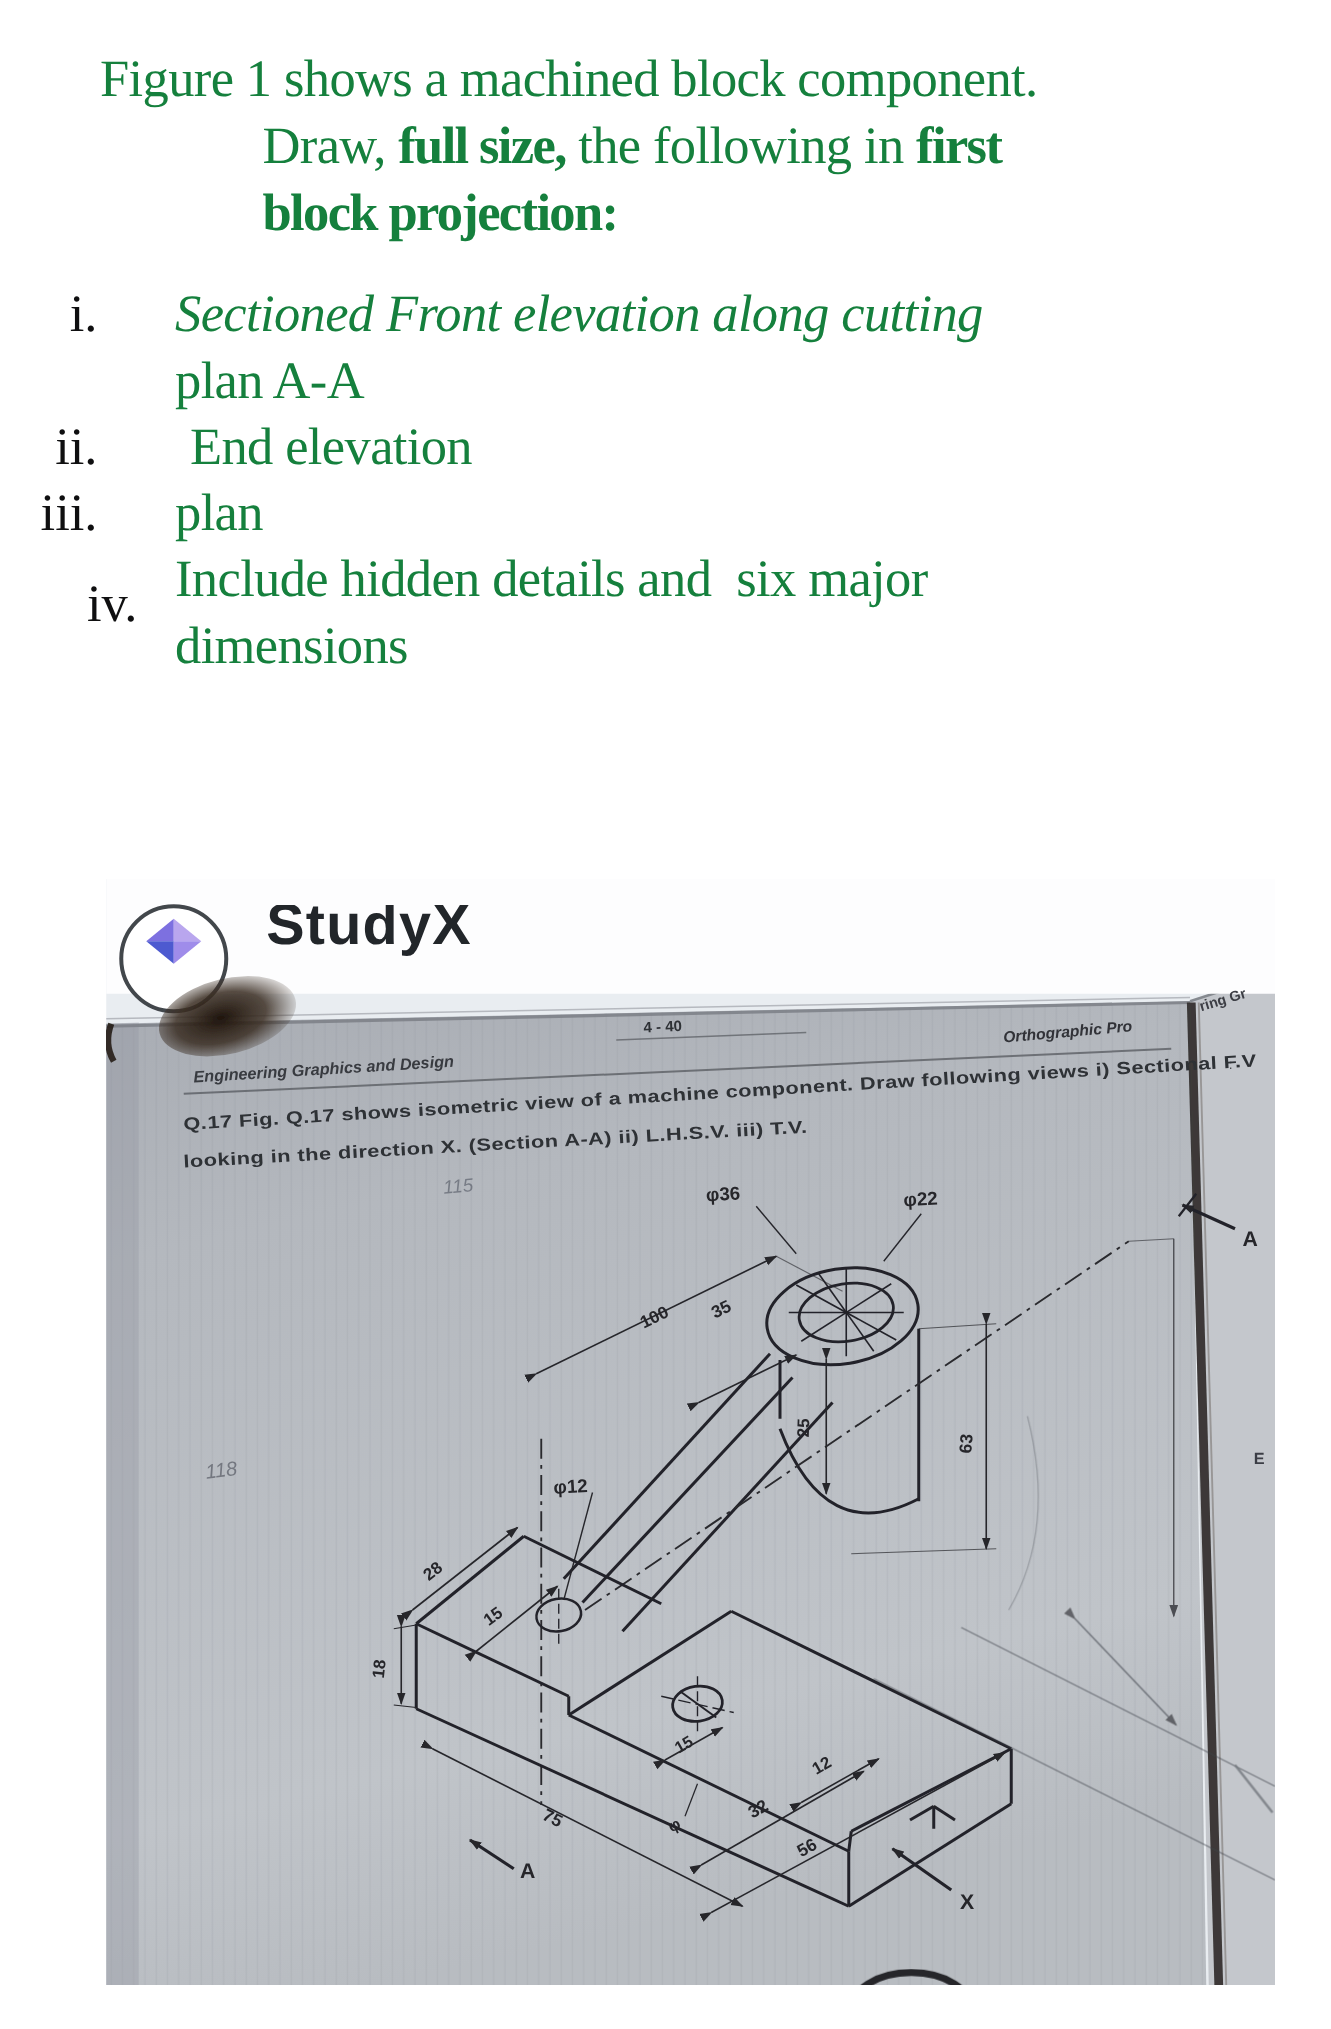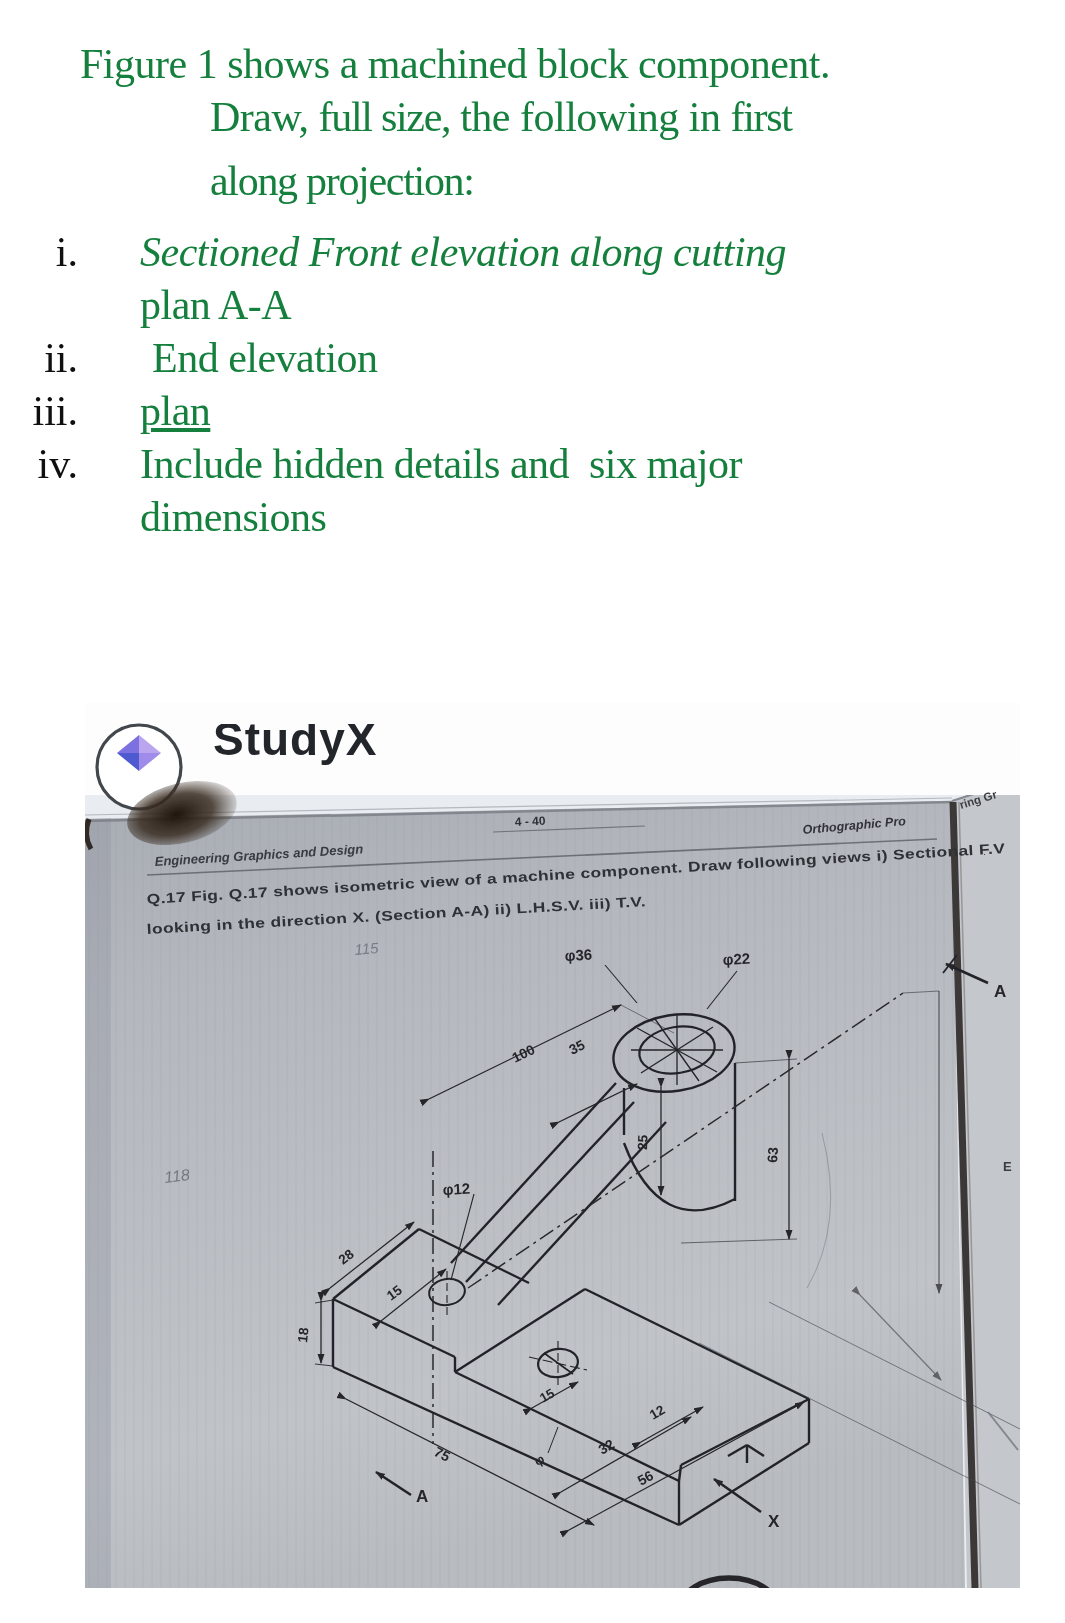--- a/index.html
+++ b/index.html
@@ -1,45 +1,45 @@
 <!DOCTYPE html>
 <html><head>
 <meta charset="utf-8">
 <style>
   html,body{margin:0;padding:0;}
   body{width:1065px;height:1623px;background:#ffffff;position:relative;
        font-family:"Liberation Serif", serif;}
   .abs{position:absolute;}
   .docline{font-size:42px;color:#15803d;letter-spacing:-0.5px;white-space:pre;line-height:1.18;}
-  .bold{font-weight:normal;letter-spacing:-1.3px;margin-top:10px;}
+  .bold{font-weight:bold;letter-spacing:-1.3px;}
   .numcol{width:78px;text-align:right;font-size:42px;color:#0f0f10;}
   .photo{left:85px;top:703px;width:935px;height:885px;overflow:hidden;background:#ffffff;}
   svg text{font-family:"Liberation Sans", sans-serif;}
   .ink{fill:#2e3036;}
 </style>
 </head>
 <body>
 
 <div class="abs docline" style="left:80px;top:40px;">Figure 1 shows a machined block component.</div>
 
 <div class="abs docline" style="left:210px;top:93px;"><span>Draw, </span><span class="bold">full size,</span><span> the following in </span><span class="bold">first</span></div>
 
-<div class="abs docline bold" style="left:210px;top:147px;">along projection:</div>
+<div class="abs docline bold" style="left:210px;top:147px;">block projection:</div>
 
 <div class="abs numcol" style="left:0px;top:228px;">i.</div>
 <div class="abs docline" style="left:140px;top:228px;font-style:italic;">Sectioned Front elevation along cutting</div>
 <div class="abs docline" style="left:140px;top:281px;">plan A-A</div>
 
 <div class="abs numcol" style="left:0px;top:334px;">ii.</div>
 <div class="abs docline" style="left:152px;top:334px;">End elevation</div>
 
 <div class="abs numcol" style="left:0px;top:387px;">iii.</div>
-<div class="abs docline" style="left:140px;top:387px;text-decoration:underline;">plan</div>
-
-<div class="abs numcol" style="left:0px;top:440px;">iv.</div>
+<div class="abs docline" style="left:140px;top:387px;">plan</div>
+
+<div class="abs numcol" style="left:0px;top:460px;padding-left:32px;">iv.</div>
 <div class="abs docline" style="left:140px;top:440px;font-family:Liberation Serif, serif;">Include hidden details and  six major</div>
 <div class="abs docline" style="left:140px;top:493px;font-family:Liberation Serif, serif;">dimensions</div>
 
 <div class="abs photo">
 <svg width="935" height="885" viewBox="0 0 935 885" xmlns="http://www.w3.org/2000/svg">
   <defs>
     <linearGradient id="pg" x1="0" y1="0" x2="0.25" y2="1">
       <stop offset="0" stop-color="#a8acb3"></stop>
           <stop offset="0.25" stop-color="#b4b8be"></stop>
       <stop offset="0.8" stop-color="#c0c4c9"></stop>

